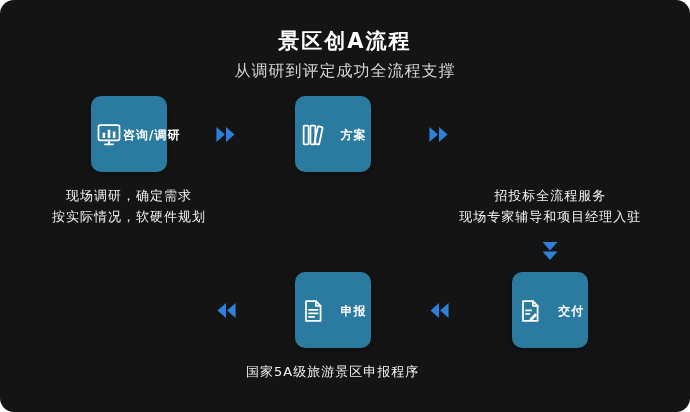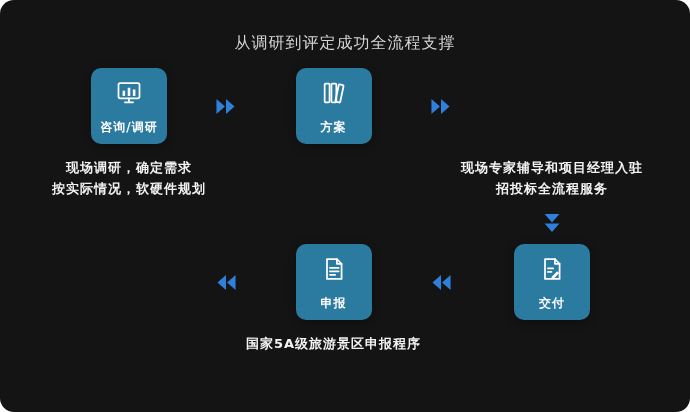--- a/index.html
+++ b/index.html
@@ -43,21 +43,21 @@
 
   .cardcell { display: flex; align-items: center; justify-content: center; }
   .card {
     width: 76px;
     height: 76px;
     background: var(--card, #2b7aa0);
     border-radius: 10px;
     box-sizing: border-box;
     padding: 10px 4px 8px 4px;
     display: flex;
-    flex-direction: column;
+    flex-direction: row;
     align-items: center;
     justify-content: space-between;
     box-shadow: 0 2px 8px rgba(0,0,0,0.35);
   }
   .card .icon { height: 30px; display: flex; align-items: center; justify-content: center; }
   .card .label {
     font-size: 12px;
     font-weight: bold;
     color: #ffffff;
     letter-spacing: 1px;
@@ -71,35 +71,36 @@
   .desccell {
     display: flex;
     flex-direction: column;
     align-items: center;
     justify-content: flex-start;
     padding-top: 9px;
     text-align: center;
   }
   .desc-line {
     font-size: 13px;
-    font-weight: bold;
+    font-weight: normal;
     color: #f2f2f2;
     line-height: 1.65;
     letter-spacing: 1px;
     white-space: nowrap;
   }
   svg .stroke { fill: none; stroke: #ffffff; stroke-width: 1.5; stroke-linecap: round; stroke-linejoin: round; }
   svg .fillw { fill: #ffffff; stroke: none; }
 </style>
 </head>
 <body>
 
 <div class="canvas">
 
   <div class="header">
+    <div class="title">景区创A流程</div>
     <div class="subtitle">从调研到评定成功全流程支撑</div>
   </div>
 
   <div class="flow">
 
     <div class="cardcell r1 c1">
       <div class="card">
         <span class="icon">
           <svg width="28" height="28" viewBox="0 0 24 24">
             <rect class="stroke" x="3" y="3.5" width="18" height="13" rx="1.5"></rect>
@@ -143,22 +144,22 @@
         </svg>
       </span>
     </div>
 
 
     <div class="desccell r2 c1">
       <div class="desc-line">现场调研，确定需求</div>
       <div class="desc-line">按实际情况，软硬件规划</div>
     </div>
     <div class="desccell r2 c5">
+      <div class="desc-line">招投标全流程服务</div>
       <div class="desc-line">现场专家辅导和项目经理入驻</div>
-      <div class="desc-line">招投标全流程服务</div>
     </div>
 
     <div class="arrowcell r3 c5">
       <span class="arrow down">
         <svg width="22" height="17" viewBox="0 0 20 16">
           <polygon points="1,1 9,8 1,15" fill="#2f80d8"></polygon>
           <polygon points="10,1 18,8 10,15" fill="#2f80d8"></polygon>
         </svg>
       </span>
     </div>

